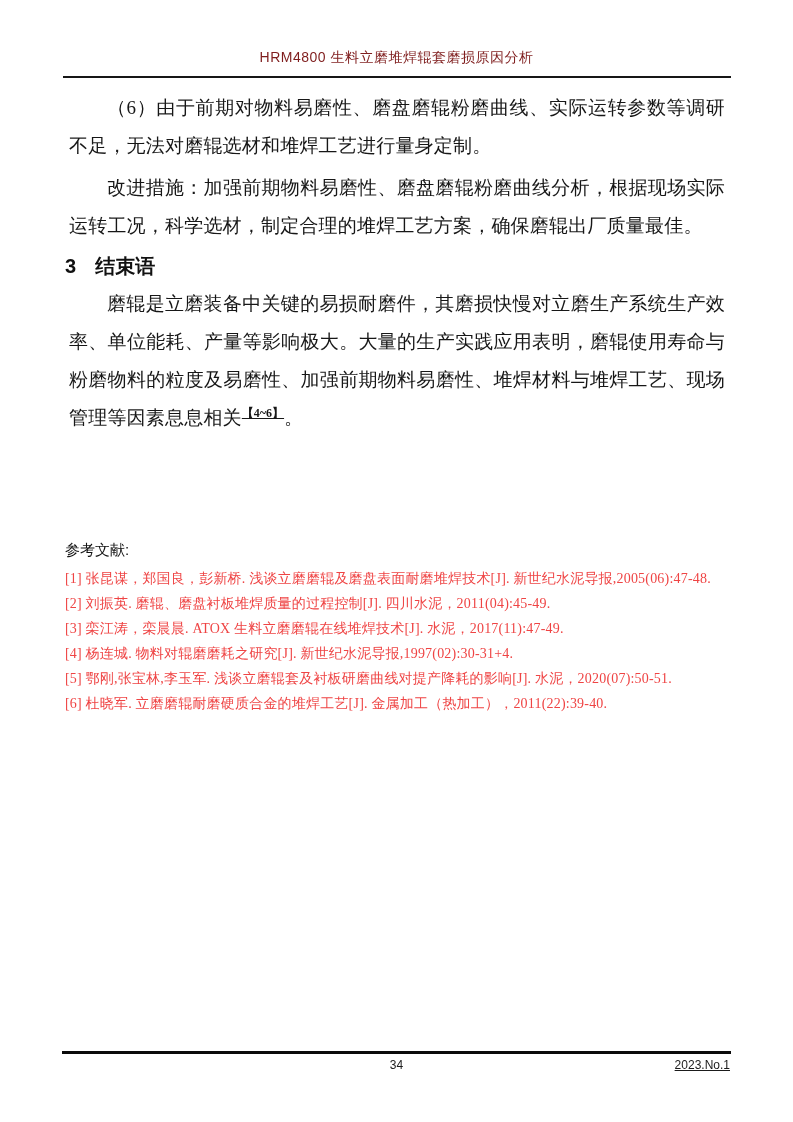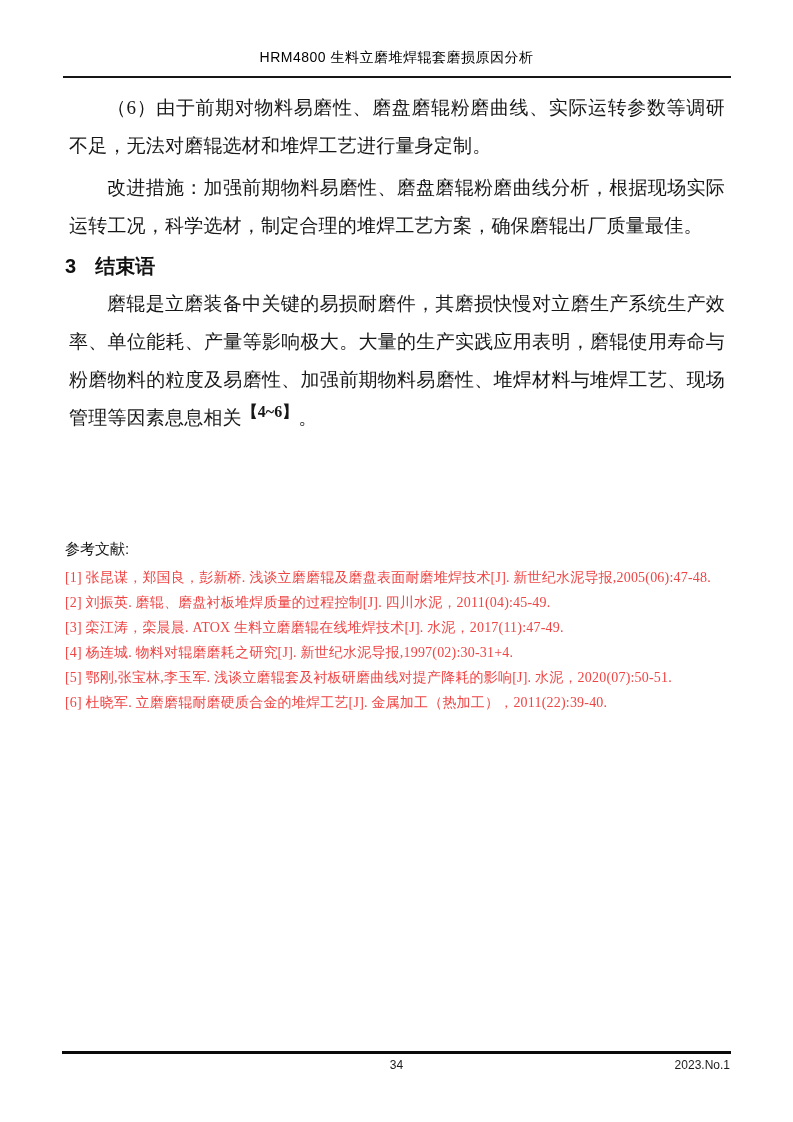--- a/index.html
+++ b/index.html
@@ -14,21 +14,21 @@
     box-sizing:border-box;
   }
   
   .running-head{
     padding-top:47px;
     text-align:center;
     font-family:"Liberation Sans","DejaVu Sans",sans-serif;
     font-size:14px;
     line-height:20px;
     letter-spacing:0.5px;
-    color:#000000;
+    color:#7f1d1d;
   }
   .header-rule{
     margin:9px 62px 0 63px;
     border:0;
     border-top:2px solid #161616;
     height:0;
   }
   
   .content{
     padding:7px 64px 0 65px;
@@ -45,24 +45,25 @@
     margin:6px 0 2px 0;
     font-family:"Liberation Sans","DejaVu Sans",sans-serif;
     font-size:20px;
     font-weight:bold;
     line-height:30px;
     color:#111;
   }
   .section-heading .sec-num{margin-right:19px;}
   .citation-sup{
     font-weight:bold;
-    font-size:16px;
+    font-size:12px;
     position:relative;
     top:-7px;
     letter-spacing:0;
+    text-decoration:underline;
   }
   
   .references{
     margin-top:100px;
   }
   .ref-heading{
     font-family:"Liberation Sans","DejaVu Sans",sans-serif;
     font-size:15px;
     font-weight:normal;
     line-height:22px;
@@ -89,20 +90,21 @@
     font-family:"Liberation Sans","DejaVu Sans",sans-serif;
     font-size:12px;
     color:#1b1b1b;
   }
   .footer-issue{
     position:absolute;
     top:1058px;right:63px;
     font-family:"Liberation Sans","DejaVu Sans",sans-serif;
     font-size:12px;
     color:#1b1b1b;
+    text-decoration:underline;
   }
 </style>
 </head>
 <body>
 
 <div class="page">
 
   <div class="running-head">HRM4800 生料立磨堆焊辊套磨损原因分析</div>
 
   <hr class="header-rule">

